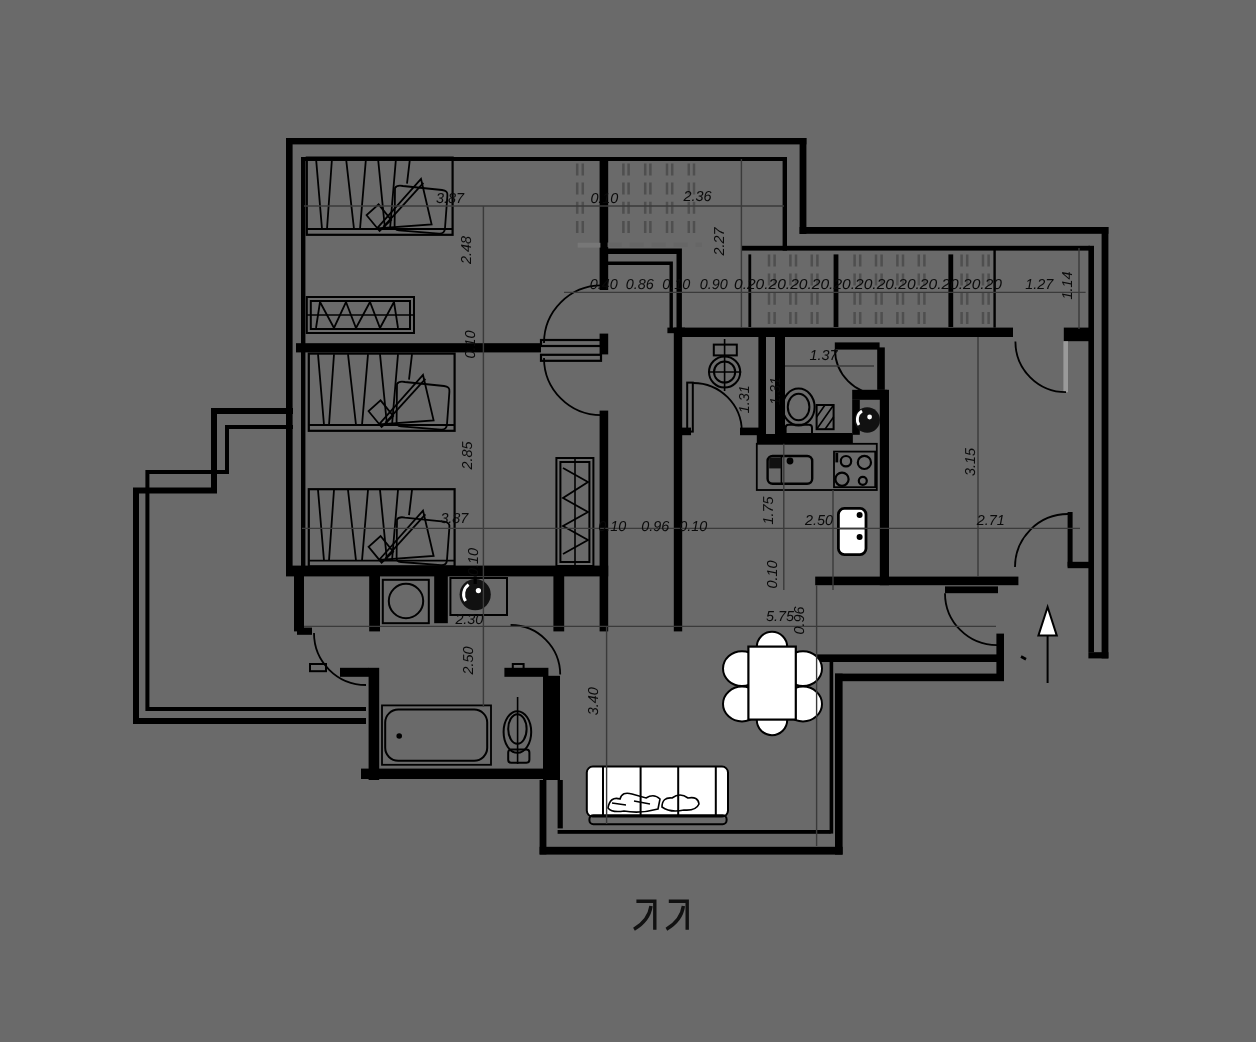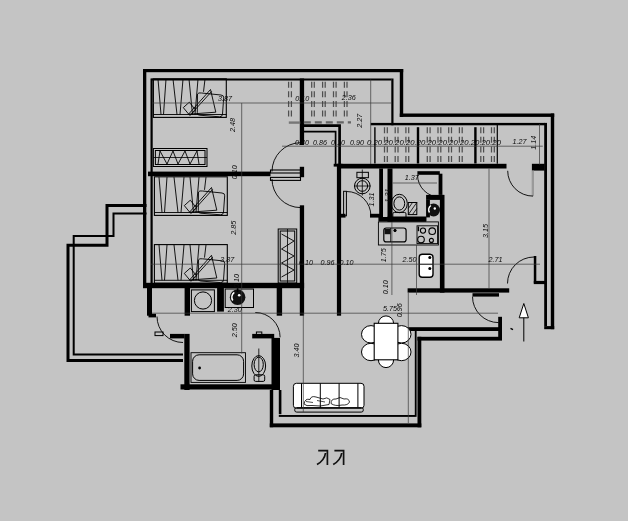--- a/index.html
+++ b/index.html
@@ -1,16 +1,16 @@
 <!DOCTYPE html>
 <html><head>
 <meta charset="utf-8">
 <style>
   html,body{margin:0;padding:0;background:#ffffff;}
-  .page{position:relative;width:628px;height:521px;background:#7dd3fc;overflow:hidden;filter:grayscale(1);}
+  .page{position:relative;width:628px;height:521px;background:#4d7c0f;overflow:hidden;filter:grayscale(1);}
   svg{position:absolute;left:0;top:0;}
   text{font-family:"Liberation Sans",sans-serif;font-style:italic;fill:#0a0a0a;}
 </style>
 </head>
 <body>
 <div class="page">
 <svg width="628" height="521" viewBox="0 0 628 521">
 
 <g stroke="none" fill="#000000">
 

